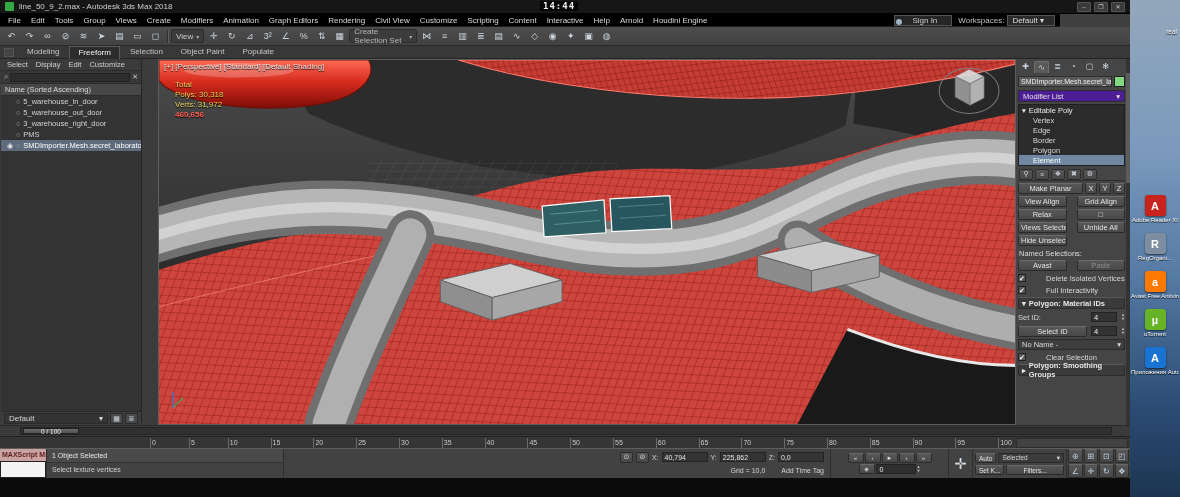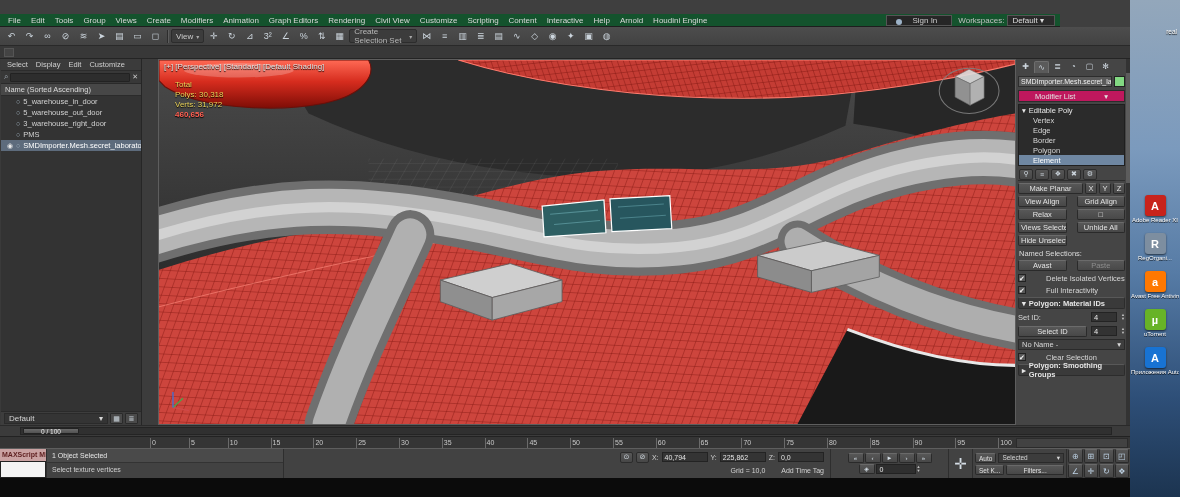--- a/index.html
+++ b/index.html
@@ -10,24 +10,24 @@
 
   
   .titlebar{position:absolute;left:0;top:0;width:1130px;height:14px;background:#161616;display:flex;align-items:center;gap:5px;padding:0 5px;border-bottom:1px solid #000}
   .app-badge{width:9px;height:9px;background:#35a845;border-radius:1px;flex:0 0 auto}
   .title-text{color:#cfcfcf;font-size:8px;white-space:nowrap}
   .clock{position:absolute;left:540px;top:1px;background:#050505;color:#f2f2f2;font-family:"DejaVu Sans Mono",monospace;font-size:9px;font-weight:bold;padding:0 3px;letter-spacing:1px}
   .win-btns{margin-left:auto;display:flex;gap:3px}
   .win-btn{width:14px;height:10px;background:#3a3a3a;border:1px solid #555;color:#ccc;font-size:6px;line-height:8px;text-align:center;border-radius:1px}
 
   
-  .menubar{position:absolute;left:0;top:14px;width:1060px;height:13px;background:#14532d;border-bottom:1px solid #1e1e1e;display:flex;align-items:center;padding:0 3px}
+  .menubar{position:absolute;left:0;top:14px;width:1060px;height:13px;background:#000000;border-bottom:1px solid #1e1e1e;display:flex;align-items:center;padding:0 3px}
   .menu-item{padding:0 5px;color:#d8d8d8;white-space:nowrap}
   .menubar-right{margin-left:auto;display:flex;align-items:center;gap:6px;padding-right:2px}
-  .signin{display:flex;align-items:flex-end;gap:10px;border:1px solid #555;background:#262626;height:11px;padding:0 14px 0 9px;color:#ccc}
+  .signin{display:flex;align-items:flex-end;gap:10px;border:1px solid #555;background:#262626;height:11px;padding:0 14px 0 1px;color:#ccc}
   .person-dot{width:6px;height:6px;border-radius:50%;background:#9db3c8}
   .workspaces{display:flex;align-items:center;gap:3px;color:#c0c0c0}
   .wsdrop{border:1px solid #555;background:#2a2a2a;height:11px;line-height:10px;padding:0 10px 0 4px;color:#ddd}
 
   
   .toolbar{position:absolute;left:0;top:27px;width:1130px;height:19px;background:linear-gradient(#4d4d4d,#424242);border-bottom:1px solid #292929;display:flex;align-items:center;gap:1px;padding:0 3px}
   .ticon{width:17px;height:15px;display:flex;align-items:center;justify-content:center;color:#ccd5dd;font-size:9px;border-radius:2px}
   .tsep{width:1px;height:13px;background:#2d2d2d;box-shadow:1px 0 0 #5d5d5d;margin:0 2px}
   .tdrop{display:flex;align-items:center;gap:3px;border:1px solid #2c2c2c;background:#3c3c3c;height:14px;padding:0 4px;color:#ccc;border-radius:2px}
   .tdrop .arr{font-size:6px;color:#aaa}
@@ -74,21 +74,21 @@
   
   .cmdpanel{position:absolute;left:1016px;top:0;width:114px;height:366px;background:#454545;display:flex;flex-direction:column;gap:2px;padding:1px 5px 0 2px;font-size:7.5px}
   .cmd-scroll{position:absolute;right:0;top:0;width:4px;height:366px;background:#333}
   .cmd-scroll i{display:block;width:4px;height:110px;background:#5c5c5c;margin-top:14px}
   .cmd-tabs{height:13px;display:flex;gap:1px;align-items:center}
   .cmdtab{width:15px;height:12px;display:flex;align-items:center;justify-content:center;color:#cdd6de;font-size:8px;border-radius:2px 2px 0 0}
   .cmdtab[data-active="true"]{background:#5a5a5a;border:1px solid #6e6e6e;border-bottom:none}
   .obj-row{height:13px;display:flex;gap:2px;align-items:center}
   .obj-name{flex:1;height:11px;line-height:10px;background:#5a5a5a;border:1px solid #2d2d2d;color:#f0f0f0;padding:0 2px;white-space:nowrap;overflow:hidden;font-size:7px}
   .swatch{width:11px;height:11px;background:#82d882;border:1px solid #222}
-  .modlist{height:12px;display:flex;justify-content:space-between;align-items:center;border:1px solid #2c2c2c;background:#be185d;padding:0 16px;color:#e2e2e2}
+  .modlist{height:12px;display:flex;justify-content:space-between;align-items:center;border:1px solid #2c2c2c;background:#4c1d95;padding:0 4px;color:#e2e2e2}
   .stack{background:#2b2b2b;border:1px solid #1f1f1f;height:62px;overflow:hidden}
   .stack-row{height:10px;display:flex;align-items:center;gap:3px;padding:0 3px;color:#d8d8d8;white-space:nowrap}
   .stack-root{color:#e8e8e8}
   .stack-sub{padding-left:14px}
   .stack-row[data-active="true"]{background:#6f87a2;color:#fff}
   .stack-tools{height:13px;display:flex;gap:2px;align-items:center;border-bottom:1px solid #2e2e2e;padding:1px}
   .stool{width:14px;height:11px;display:flex;align-items:center;justify-content:center;border:1px solid #2c2c2c;background:linear-gradient(#565656,#474747);color:#cdd6de;font-size:7px;border-radius:2px}
   .btn{height:11px;line-height:10px;text-align:center;border:1px solid #2a2a2a;border-top-color:#6b6b6b;background:linear-gradient(#575757,#484848);color:#e2e2e2;border-radius:2px;white-space:nowrap;overflow:hidden;padding:0 2px}
   .btn.dis{color:#8d8d8d}
   .row2{display:grid;grid-template-columns:1fr 1fr;gap:10px}
@@ -147,20 +147,30 @@
   .dicon{display:flex;flex-direction:column;align-items:center;gap:1px;width:50px}
   .dglyph{width:21px;height:21px;border-radius:3px;display:flex;align-items:center;justify-content:center;color:#fff;font-weight:bold;font-size:11px;box-shadow:0 1px 2px rgba(0,0,0,.6)}
   .dlabel{max-width:48px;color:#fff;font-size:6px;text-align:center;text-shadow:0 1px 1px #000;line-height:6px;white-space:nowrap;overflow:hidden}
 </style>
 </head>
 <body>
 
 <div class="screen">
   <div class="app">
 
+    <div class="titlebar">
+      <span class="app-badge"></span>
+      <span class="title-text">line_50_9_2.max - Autodesk 3ds Max 2018</span>
+      <span class="clock">14:44</span>
+      <span class="win-btns">
+        <span class="win-btn">–</span>
+        <span class="win-btn">❐</span>
+        <span class="win-btn">✕</span>
+      </span>
+    </div>
 
     <div class="menubar">
       <span style="display:flex">
 
       <span class="menu-item">File</span>
           <span class="menu-item">Edit</span>
           <span class="menu-item">Tools</span>
           <span class="menu-item">Group</span>
           <span class="menu-item">Views</span>
           <span class="menu-item">Create</span>
@@ -233,20 +243,28 @@
           <span class="ticon">◇</span>
           <span class="ticon">◉</span>
           <span class="ticon">✦</span>
           <span class="ticon">▣</span>
           <span class="ticon">◍</span>
         </span>
     </div>
 
     <div class="ribbon">
       <span class="rgrip"></span>
+      <span style="display:flex;gap:2px">
+
+      <span class="rtab" data-active="false">Modeling</span>
+          <span class="rtab" data-active="true">Freeform</span>
+          <span class="rtab" data-active="false">Selection</span>
+          <span class="rtab" data-active="false">Object Paint</span>
+          <span class="rtab" data-active="false">Populate</span>
+        </span>
     </div>
 
     <div class="main">
 
       <div class="leftstrip">
 
       <span class="lsicon">▤</span>
           <span class="lsicon">✛</span>
           <span class="lsicon">↻</span>
           <span class="lsicon">▣</span>

